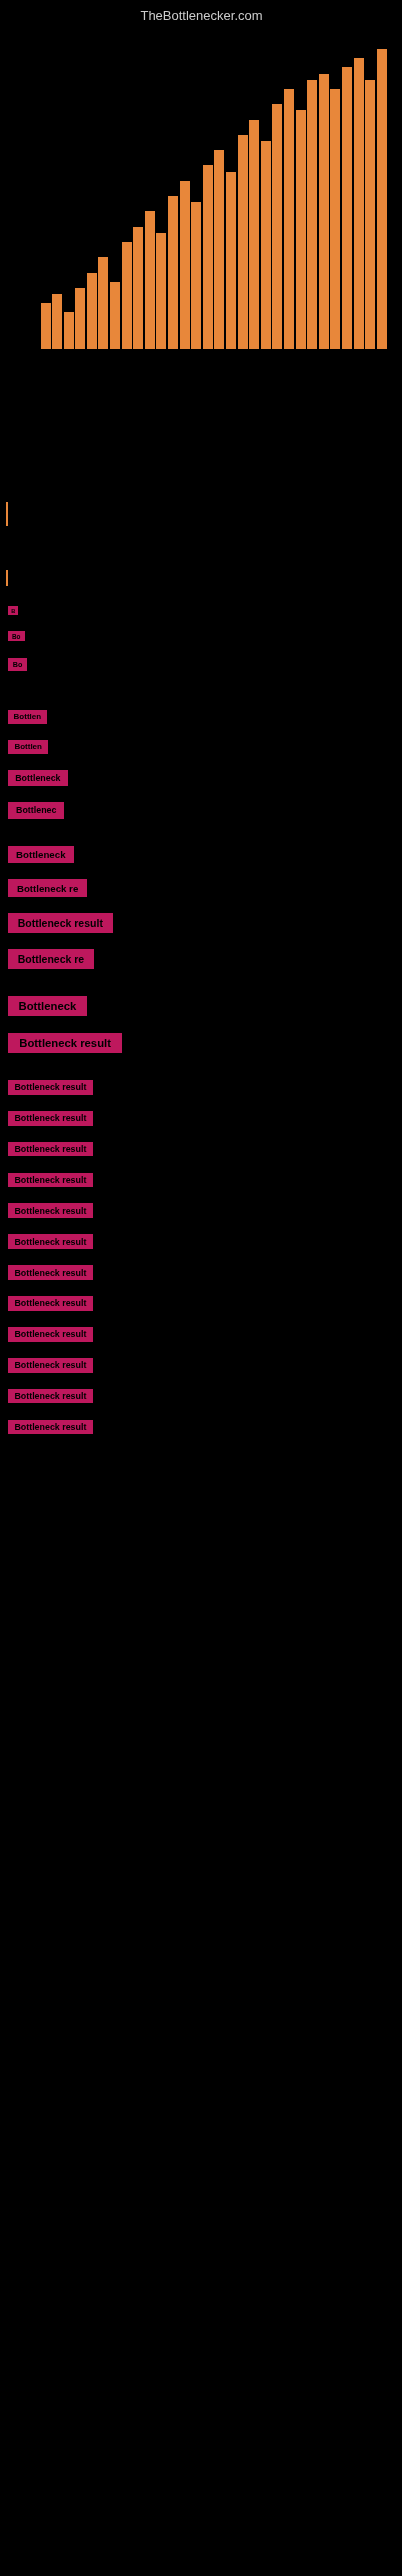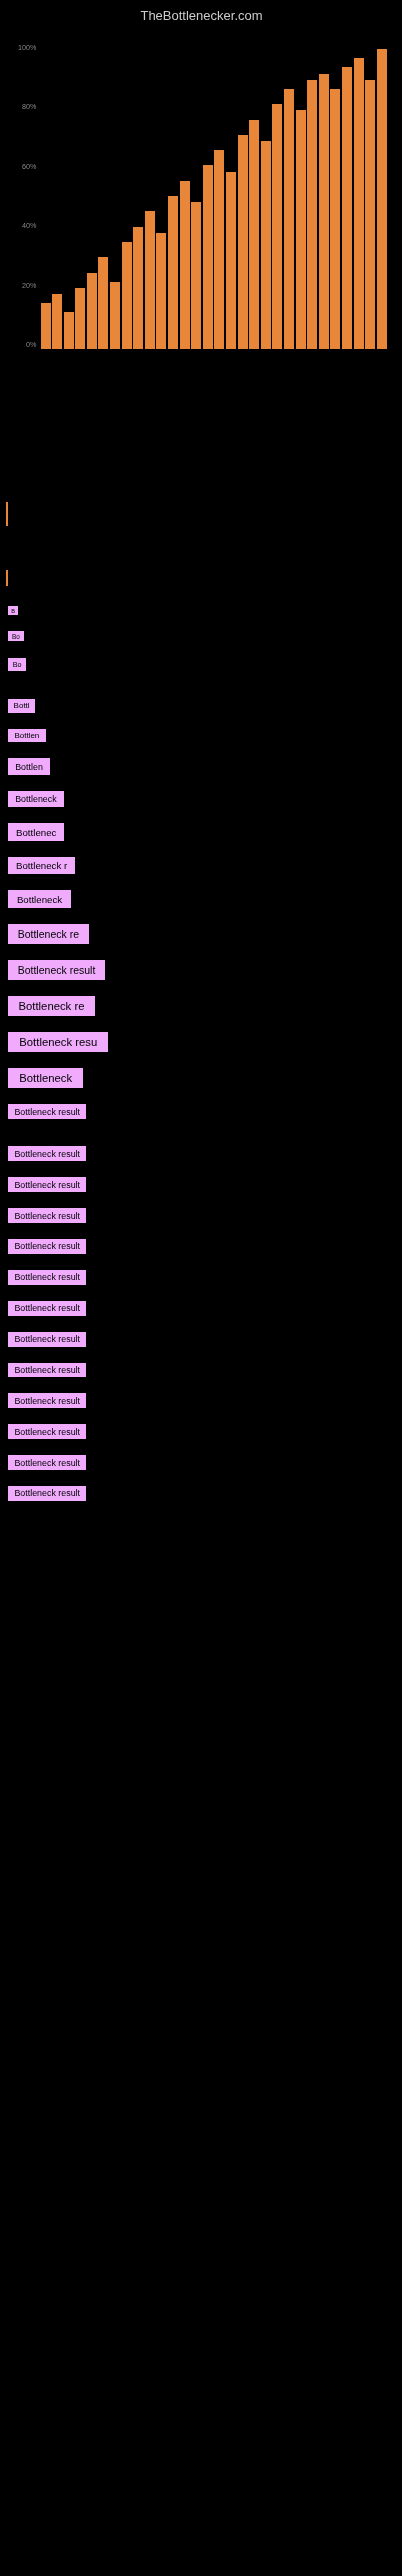--- a/index.html
+++ b/index.html
@@ -91,24 +91,24 @@
       padding: 16px 8px 8px 8px;
     }
 
     .result-item {
       margin-bottom: 4.8px;
       display: flex;
       align-items: center;
     }
 
     .result-label {
-      background-color: #f0abfc;
+      background-color: #be185d;
       color: #000;
       font-size: 8.9px;
-      font-weight: normal;
+      font-weight: bold;
       padding: 2.4px 6.4px;
       white-space: nowrap;
       display: inline-block;
     }
 
     
     .result-item:nth-child(1) .result-label { font-size: 5.6px; padding: 1.6px 3.2px; }
     .result-item:nth-child(2) .result-label { font-size: 6.4px; padding: 1.6px 4px; }
     .result-item:nth-child(3) .result-label { font-size: 6.4px; padding: 1.6px 4px; }
     .result-item:nth-child(4) .result-label { font-size: 7.2px; padding: 2.4px 4.8px; }
@@ -152,28 +152,20 @@
       background-color: #e8873a;
       margin-left: 2.4px;
     }
   </style>
 </head>
 <body>
 
 <div class="site-title">TheBottlenecker.com</div>
 
 <div class="chart-area">
-  <div class="chart-axis-left" id="yAxis">
-      <span class="axis-label">100%</span>
-      <span class="axis-label">80%</span>
-      <span class="axis-label">60%</span>
-      <span class="axis-label">40%</span>
-      <span class="axis-label">20%</span>
-      <span class="axis-label">0%</span>
-    </div>
   <div class="chart-bars" id="chartBars">
       <div class="bar" style="height: 15%;"></div>
       <div class="bar" style="height: 18%;"></div>
       <div class="bar" style="height: 12%;"></div>
       <div class="bar" style="height: 20%;"></div>
       <div class="bar" style="height: 25%;"></div>
       <div class="bar" style="height: 30%;"></div>
       <div class="bar" style="height: 22%;"></div>
       <div class="bar" style="height: 35%;"></div>
       <div class="bar" style="height: 40%;"></div>
@@ -232,63 +224,54 @@
     <div style="height: 11.3px;"></div>
     <div class="result-item">
       <span class="result-label">Bo</span>
     </div>
     <div style="height: 11.3px;"></div>
     <div class="result-item">
       <span class="result-label">Bo</span>
     </div>
     <div style="height: 11.3px;"></div>
     <div style="height: 11.3px;"></div>
-    <div class="result-item">
-      <span class="result-label">Bottl</span>
-    </div>
     <div style="height: 11.3px;"></div>
     <div class="result-item">
       <span class="result-label">Bottlen</span>
     </div>
     <div style="height: 11.3px;"></div>
     <div class="result-item">
       <span class="result-label">Bottlen</span>
     </div>
     <div style="height: 11.3px;"></div>
     <div class="result-item">
       <span class="result-label">Bottleneck</span>
     </div>
     <div style="height: 11.3px;"></div>
     <div class="result-item">
       <span class="result-label">Bottlenec</span>
     </div>
     <div style="height: 11.3px;"></div>
-    <div class="result-item">
-      <span class="result-label">Bottleneck r</span>
-    </div>
     <div style="height: 11.3px;"></div>
     <div class="result-item">
       <span class="result-label">Bottleneck</span>
     </div>
     <div style="height: 11.3px;"></div>
     <div class="result-item">
       <span class="result-label">Bottleneck re</span>
     </div>
     <div style="height: 11.3px;"></div>
     <div class="result-item">
       <span class="result-label">Bottleneck result</span>
     </div>
     <div style="height: 11.3px;"></div>
     <div class="result-item">
       <span class="result-label">Bottleneck re</span>
     </div>
     <div style="height: 11.3px;"></div>
-    <div class="result-item">
-      <span class="result-label">Bottleneck resu</span>
-    </div>
     <div style="height: 11.3px;"></div>
     <div class="result-item">
       <span class="result-label">Bottleneck</span>
     </div>
     <div style="height: 11.3px;"></div>
     <div class="result-item">
       <span class="result-label">Bottleneck result</span>
     </div>
     <div style="height: 11.3px;"></div>
     <div style="height: 11.3px;"></div>

